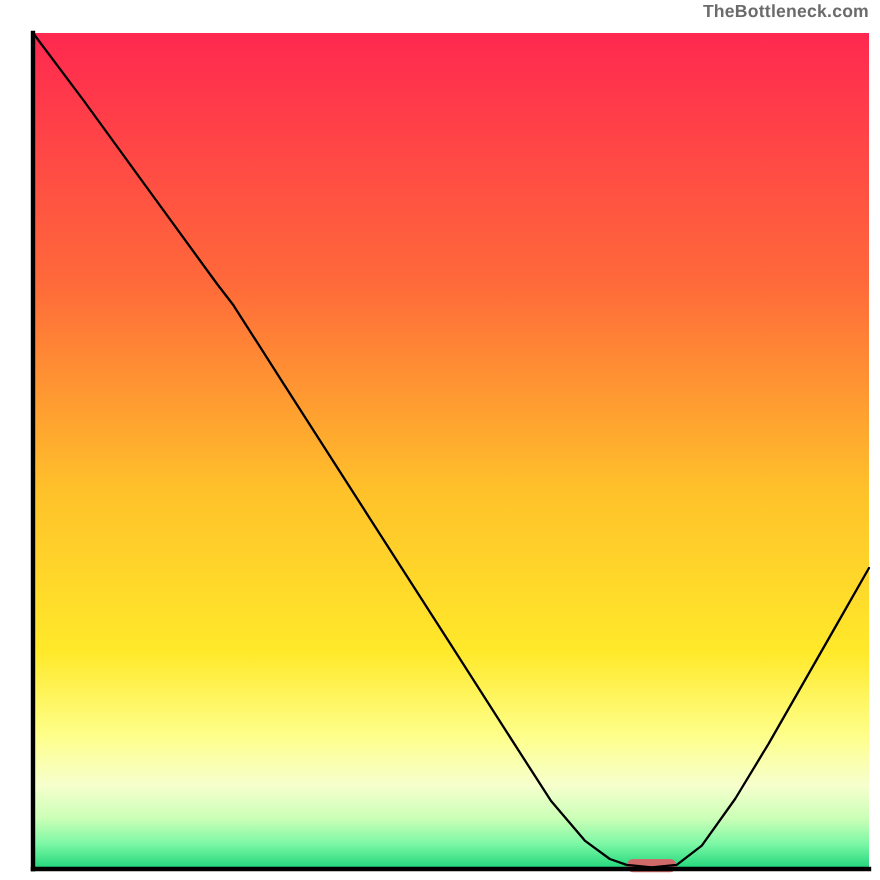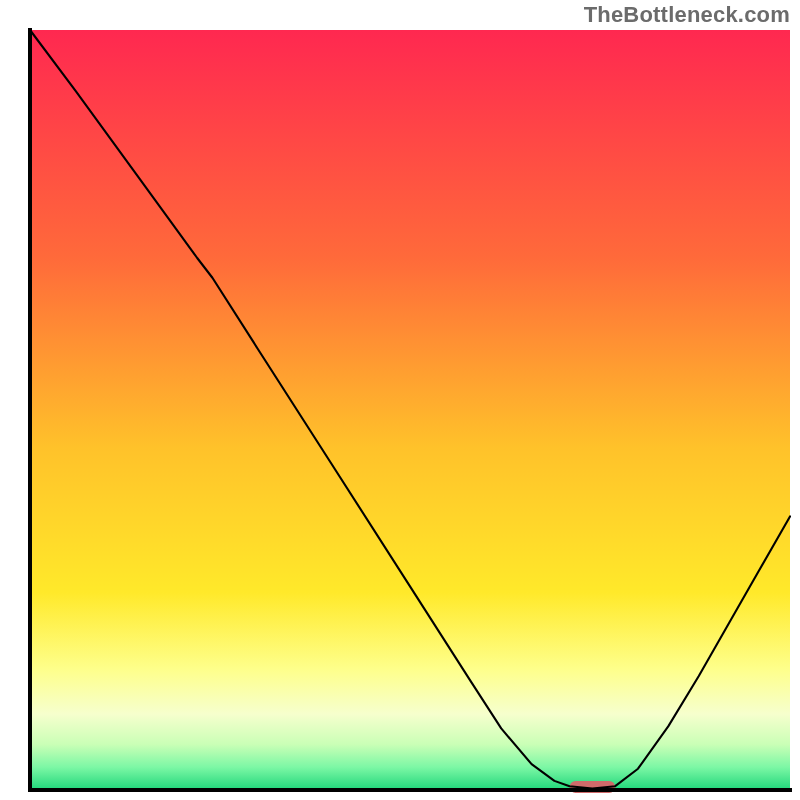--- a/index.html
+++ b/index.html
@@ -12,21 +12,21 @@
   }
   .stage {
     position: relative;
     width: 800px;
     height: 800px;
   }
   .watermark {
     position: absolute;
     top: 2px;
     right: 10px;
-    font-size: 22px;
+    font-size: 16px;
     font-weight: bold;
     color: #6b6b6b;
     letter-spacing: 0.2px;
     text-align: right;
   }
   svg {
     display: block;
   }
 </style>
 </head>

